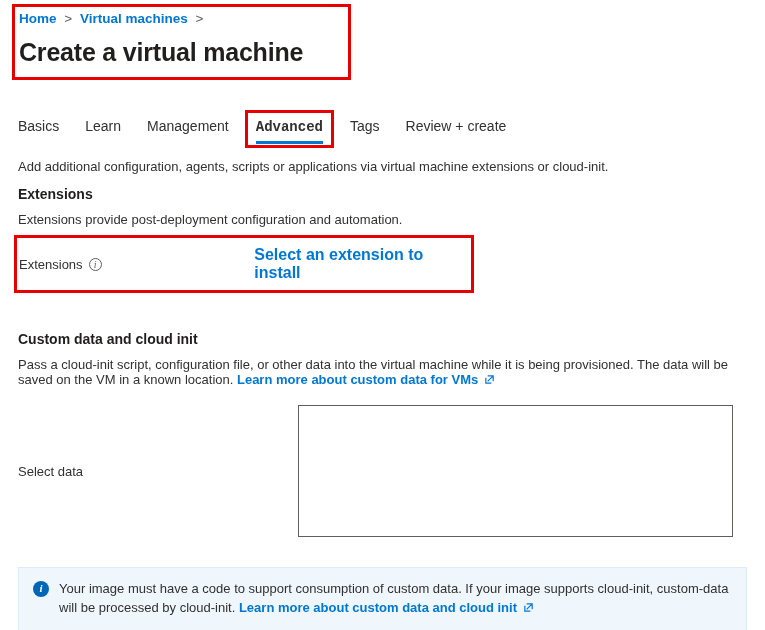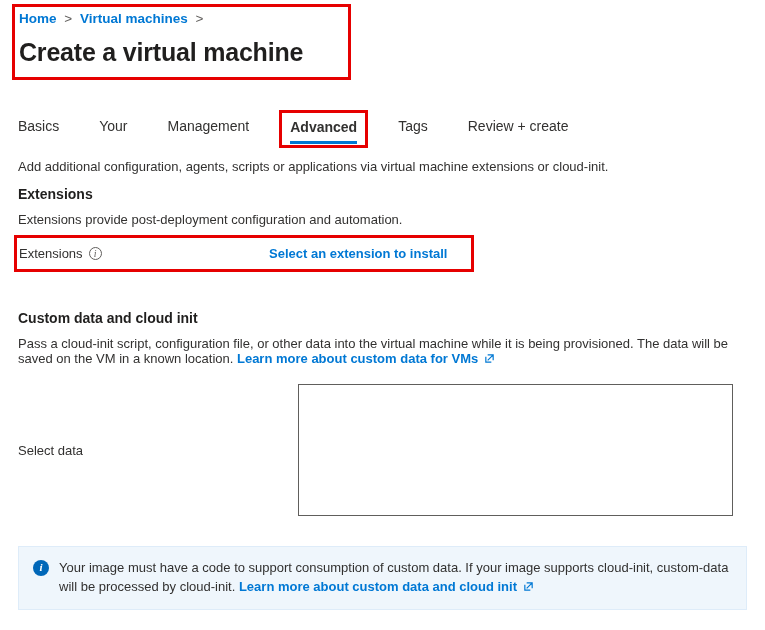--- a/index.html
+++ b/index.html
@@ -34,39 +34,40 @@
       padding-bottom: 6px;
       padding-top: 2px;
       padding-left: 4px;
       margin-left: -6px;
       margin-top: -4px;
     }
 
     
     .tabs {
       display: flex;
-      gap: 40px;
+      gap: 26px;
       border-bottom: 0;
       margin-bottom: 14px;
     }
     .tab {
       font-size: 14px;
       color: #323130;
       padding: 4px 0 6px 0;
       cursor: pointer;
     }
     .tab.active {
       font-weight: 600;
       border-bottom: 3px solid #0078d4;
     }
     .tab-highlight {
       border: 3px solid #e60000;
       padding: 2px 8px 1px 8px;
       margin: -4px -10px -3px -10px;
       display: inline-block;
+      font-family: Liberation Mono, monospace;
     }
 
     
     .intro {
       font-size: 13px;
       color: #323130;
       margin-bottom: 12px;
     }
     .section-heading {
       font-size: 14px;
@@ -78,21 +79,21 @@
       font-size: 13px;
       margin-bottom: 18px;
     }
     .field-label {
       width: 250px;
       font-size: 13px;
       display: flex;
       align-items: center;
       gap: 6px;
     }
-    .field-value { font-size: 13px; }
+    .field-value { font-size: 16px; }
     .info-icon {
       width: 13px; height: 13px;
       border: 1px solid #605e5c;
       border-radius: 50%;
       display: inline-flex;
       align-items: center; justify-content: center;
       font-size: 10px;
       color: #605e5c;
       font-style: italic;
       font-family: Georgia, serif;
@@ -167,21 +168,21 @@
     <a href="#">Virtual machines</a>
     <span class="sep">&gt;</span>
   </nav>
   <h1 class="page-title" style="margin-bottom:4px;">Create a virtual machine</h1>
 </div>
 
 <div style="height:34px;"></div>
 
 <div class="tabs">
   <div class="tab">Basics</div>
-  <div class="tab">Your</div>
+  <div class="tab">Learn</div>
   <div class="tab">Management</div>
   <span class="tab-highlight">
     <div class="tab active">Advanced</div>
   </span>
   <div class="tab">Tags</div>
   <div class="tab">Review + create</div>
 </div>
 
 <p class="intro">Add additional configuration, agents, scripts or applications via virtual machine extensions or cloud-init.</p>
 

